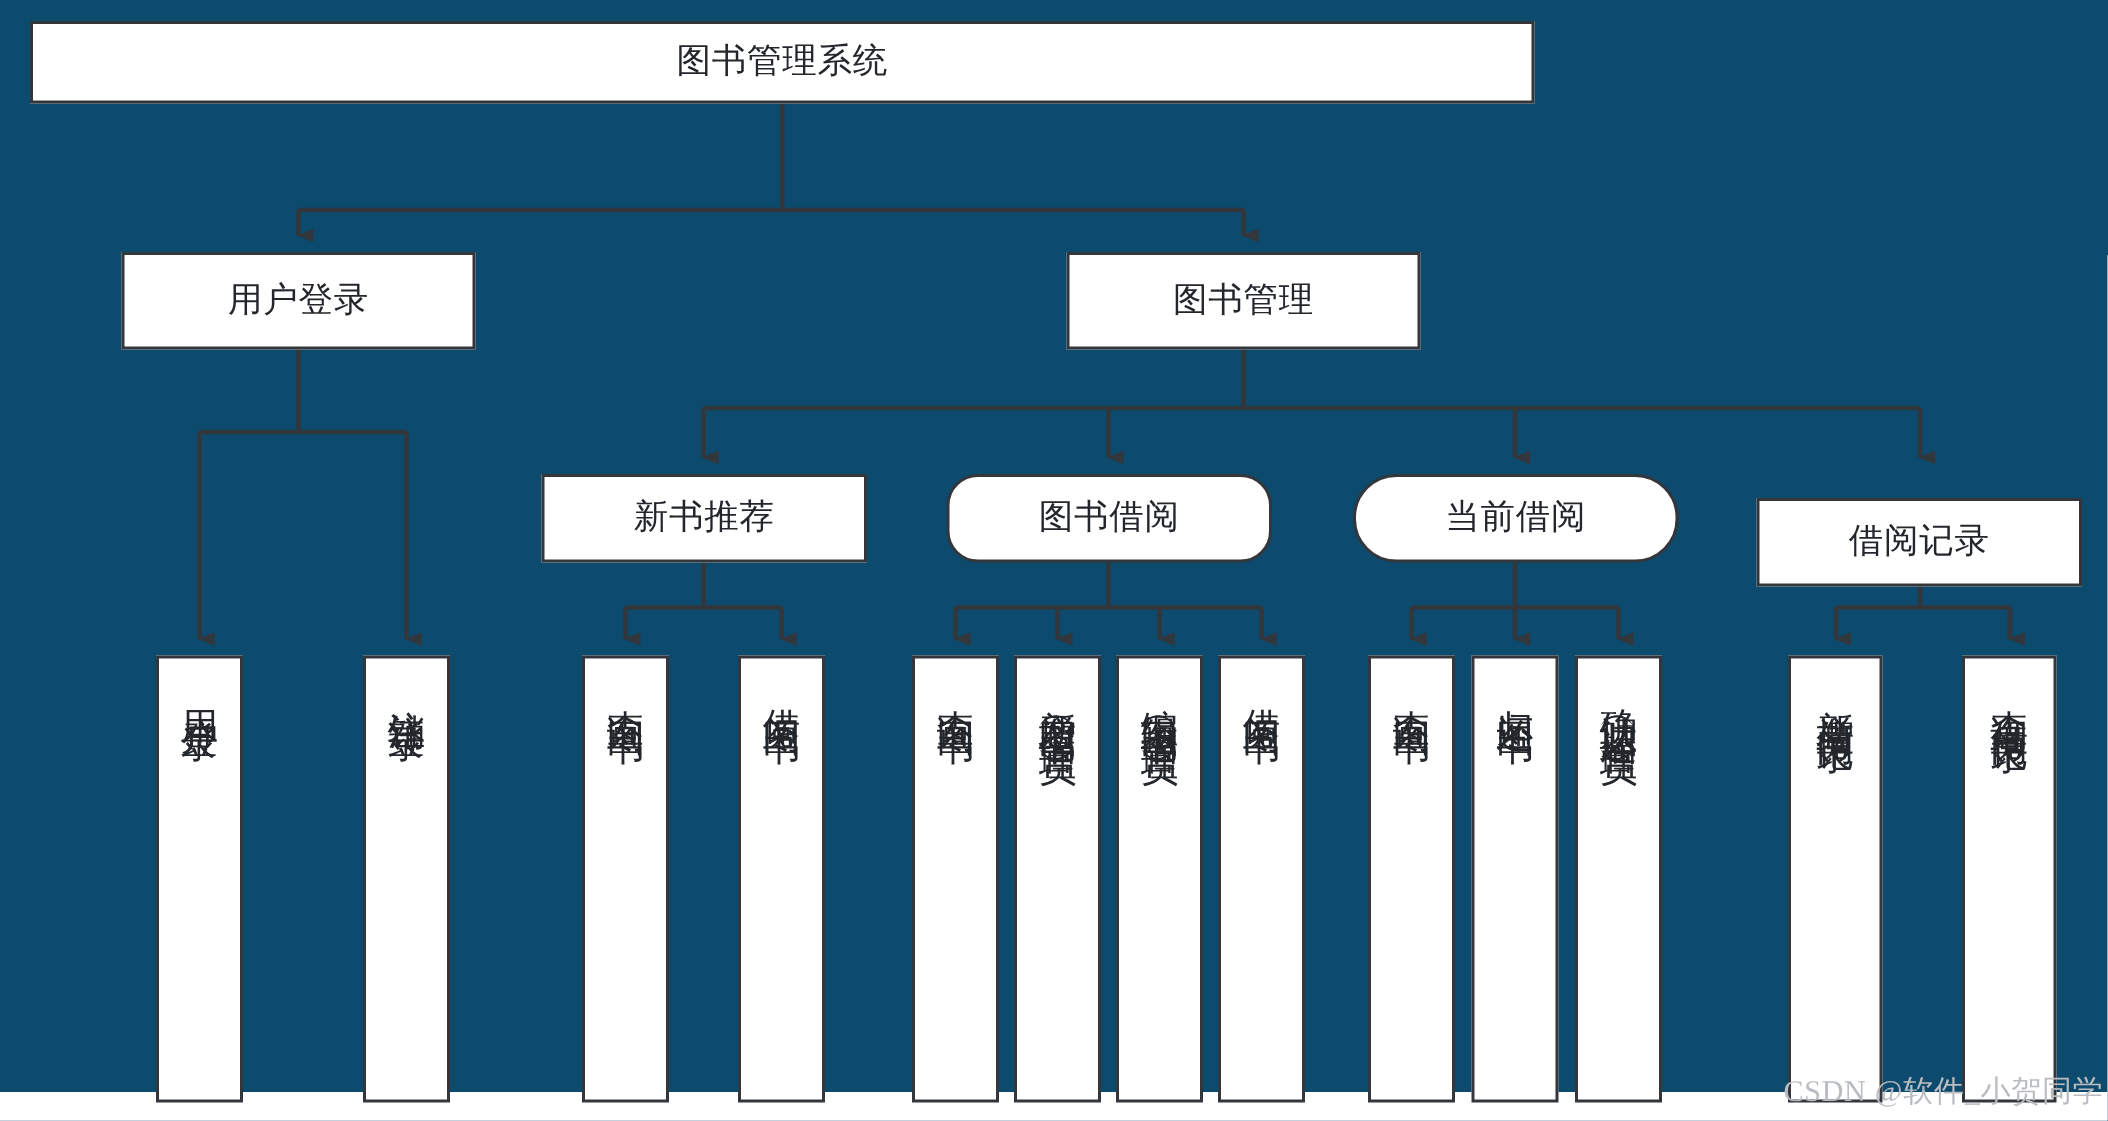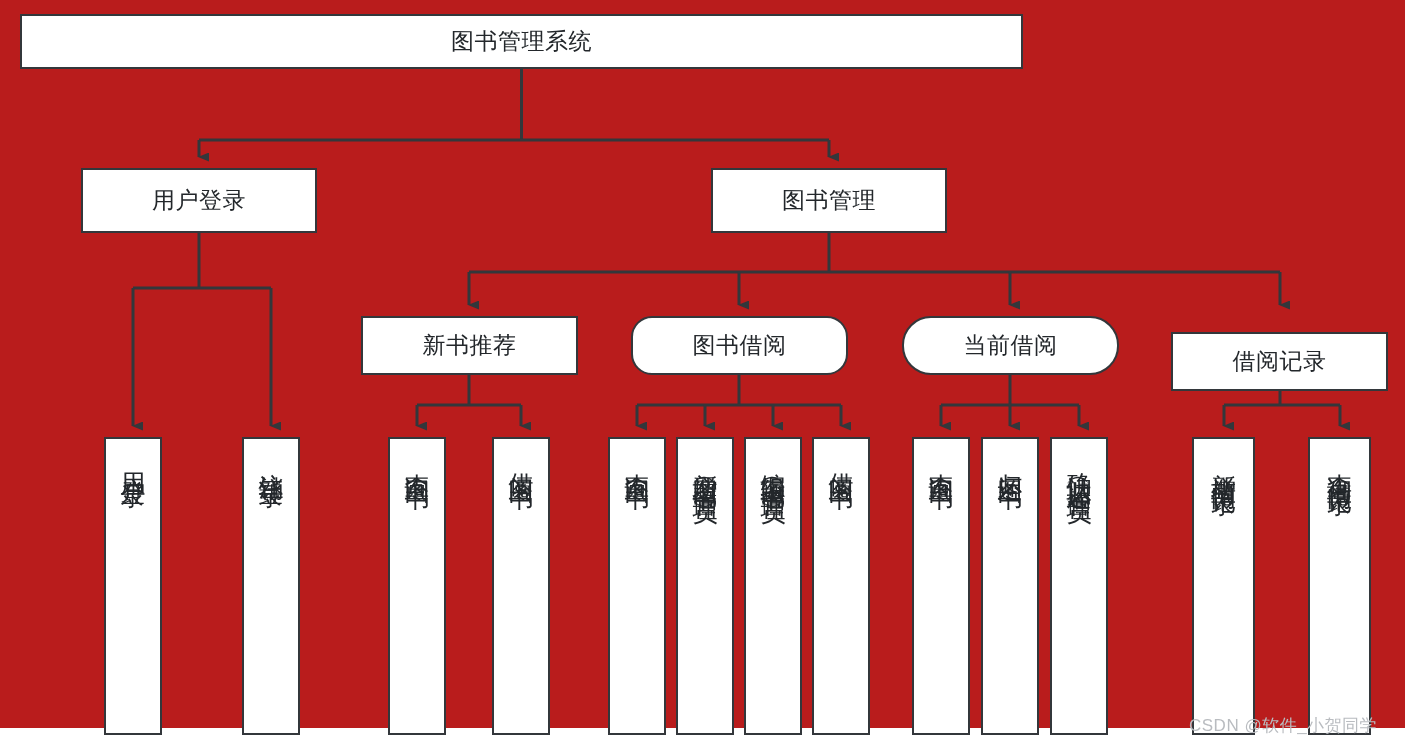--- a/index.html
+++ b/index.html
@@ -11,21 +11,21 @@
     width: 1405px;
     height: 747px;
     font-family: "DejaVu Sans", "Liberation Sans", sans-serif;
     overflow: hidden;
     position: relative;
   }
   #diagram-root {
     position: relative;
     width: 1405px;
     height: 728px;
-    background: #b91c1c;
+    background: #0c4a6e;
   }
   svg.connector-layer {
     position: absolute;
     left: 0;
     top: 0;
     width: 1405px;
     height: 747px;
     pointer-events: none;
   }
   .node {
@@ -59,23 +59,23 @@
     writing-mode: vertical-rl;
     text-orientation: upright;
     font-size: 25px;
     letter-spacing: 4px;
     line-height: 1;
   }
   .watermark {
     position: absolute;
     left: 1189px;
     top: 714px;
-    font-size: 17px;
+    font-size: 20px;
     color: #b9bcc0;
-    font-family: Liberation Sans, sans-serif;
+    font-family: Liberation Serif, serif;
     white-space: nowrap;
     letter-spacing: 0.5px;
   }
 </style>
 </head>
 <body>
 
 <div id="diagram-root">
 
   <svg class="connector-layer" viewBox="0 0 1405 747" xmlns="http://www.w3.org/2000/svg">

